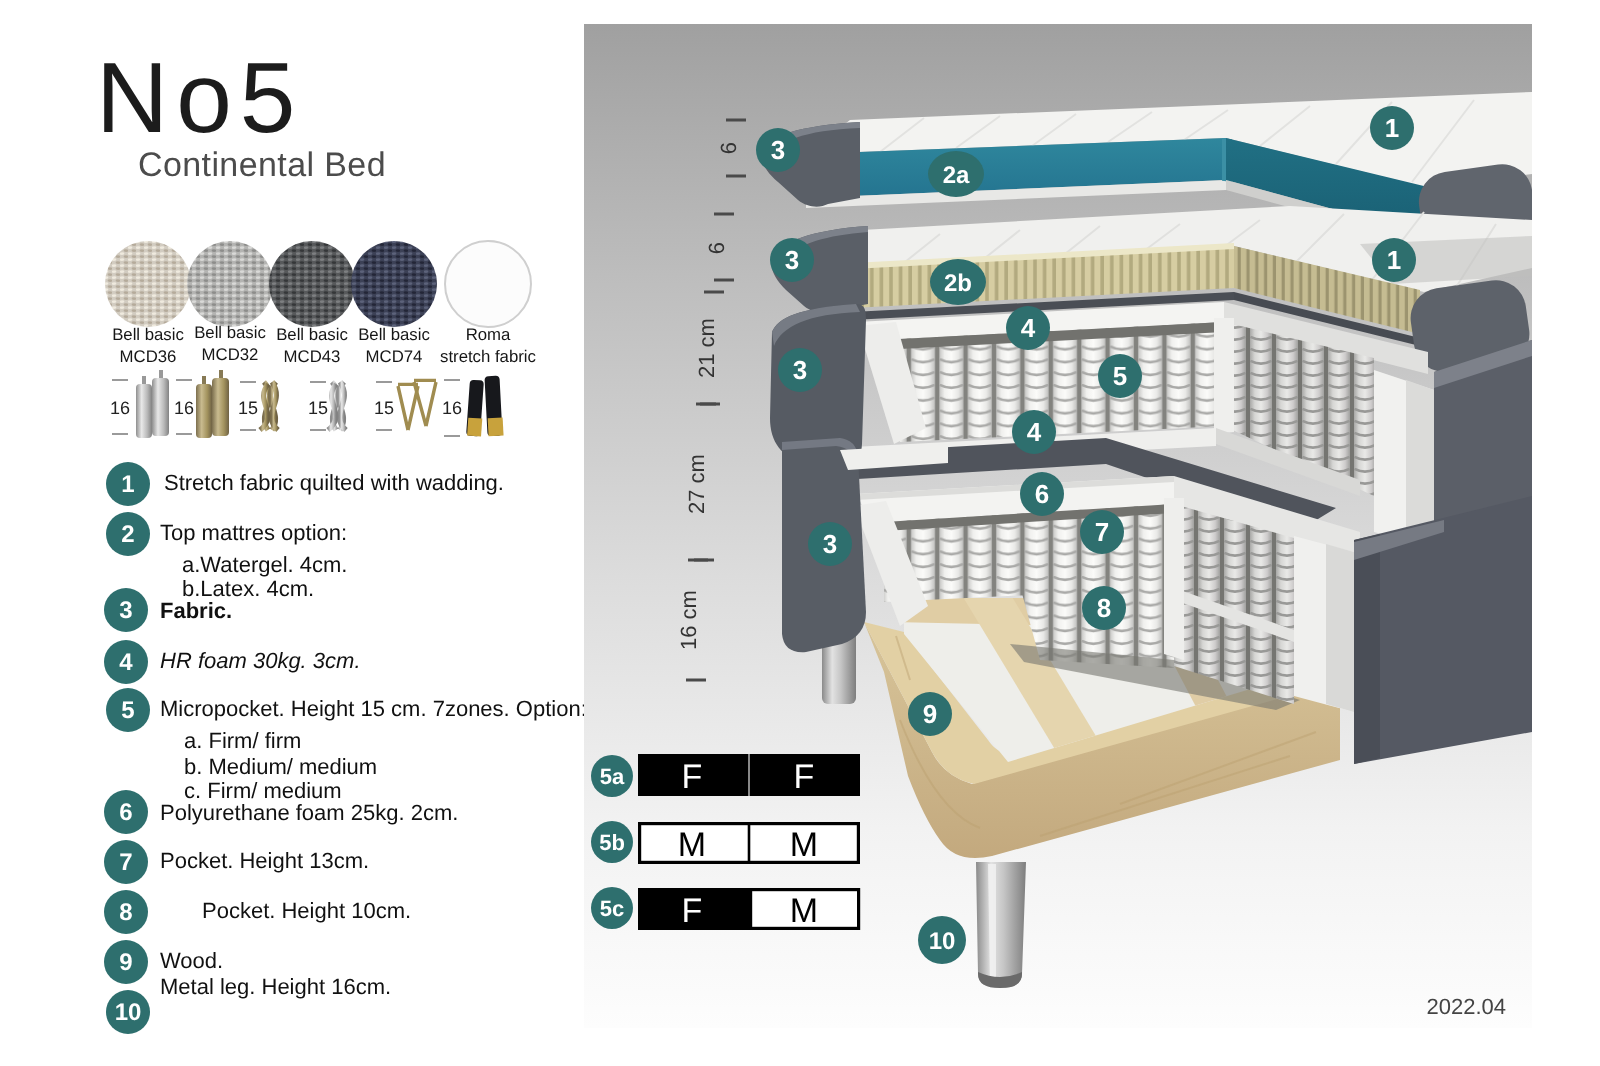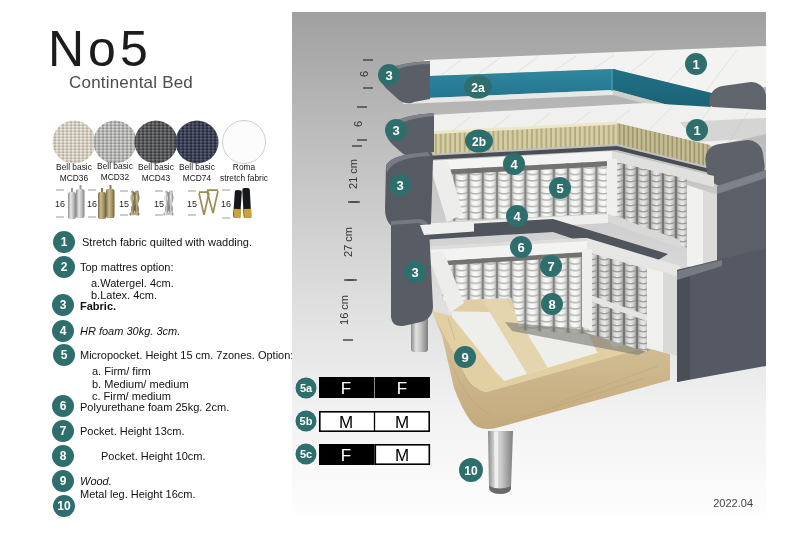--- a/index.html
+++ b/index.html
@@ -161,21 +161,21 @@
   <div class="li-num" style="left:52px;top:395px;">6</div>
   <div class="li-txt" style="left:80px;top:401px;">Polyurethane foam 25kg. 2cm.</div>
 
   <div class="li-num" style="left:52px;top:420px;">7</div>
   <div class="li-txt" style="left:80px;top:425px;">Pocket. Height 13cm.</div>
 
   <div class="li-num" style="left:52px;top:445px;">8</div>
   <div class="li-txt" style="left:80px;top:450px;margin-left:21px;">Pocket. Height 10cm.</div>
 
   <div class="li-num" style="left:52px;top:470px;">9</div>
-  <div class="li-txt" style="left:80px;top:475px;font-style:italic;">Wood.</div>
+  <div class="li-txt" style="left:80px;top:475px;">Wood.</div>
 
   <div class="li-num" style="left:53px;top:495px;">10</div>
   <div class="li-txt" style="left:80px;top:488px;">Metal leg. Height 16cm.</div>
 </div>
 
 <svg class="abs" style="left:0;top:0;" width="800" height="533" viewBox="0 0 800 533">
 <defs>
   <linearGradient id="tealL" x1="0" y1="0" x2="0" y2="1">
     <stop offset="0" stop-color="#2f879d"></stop>
         <stop offset="1" stop-color="#247490"></stop>

